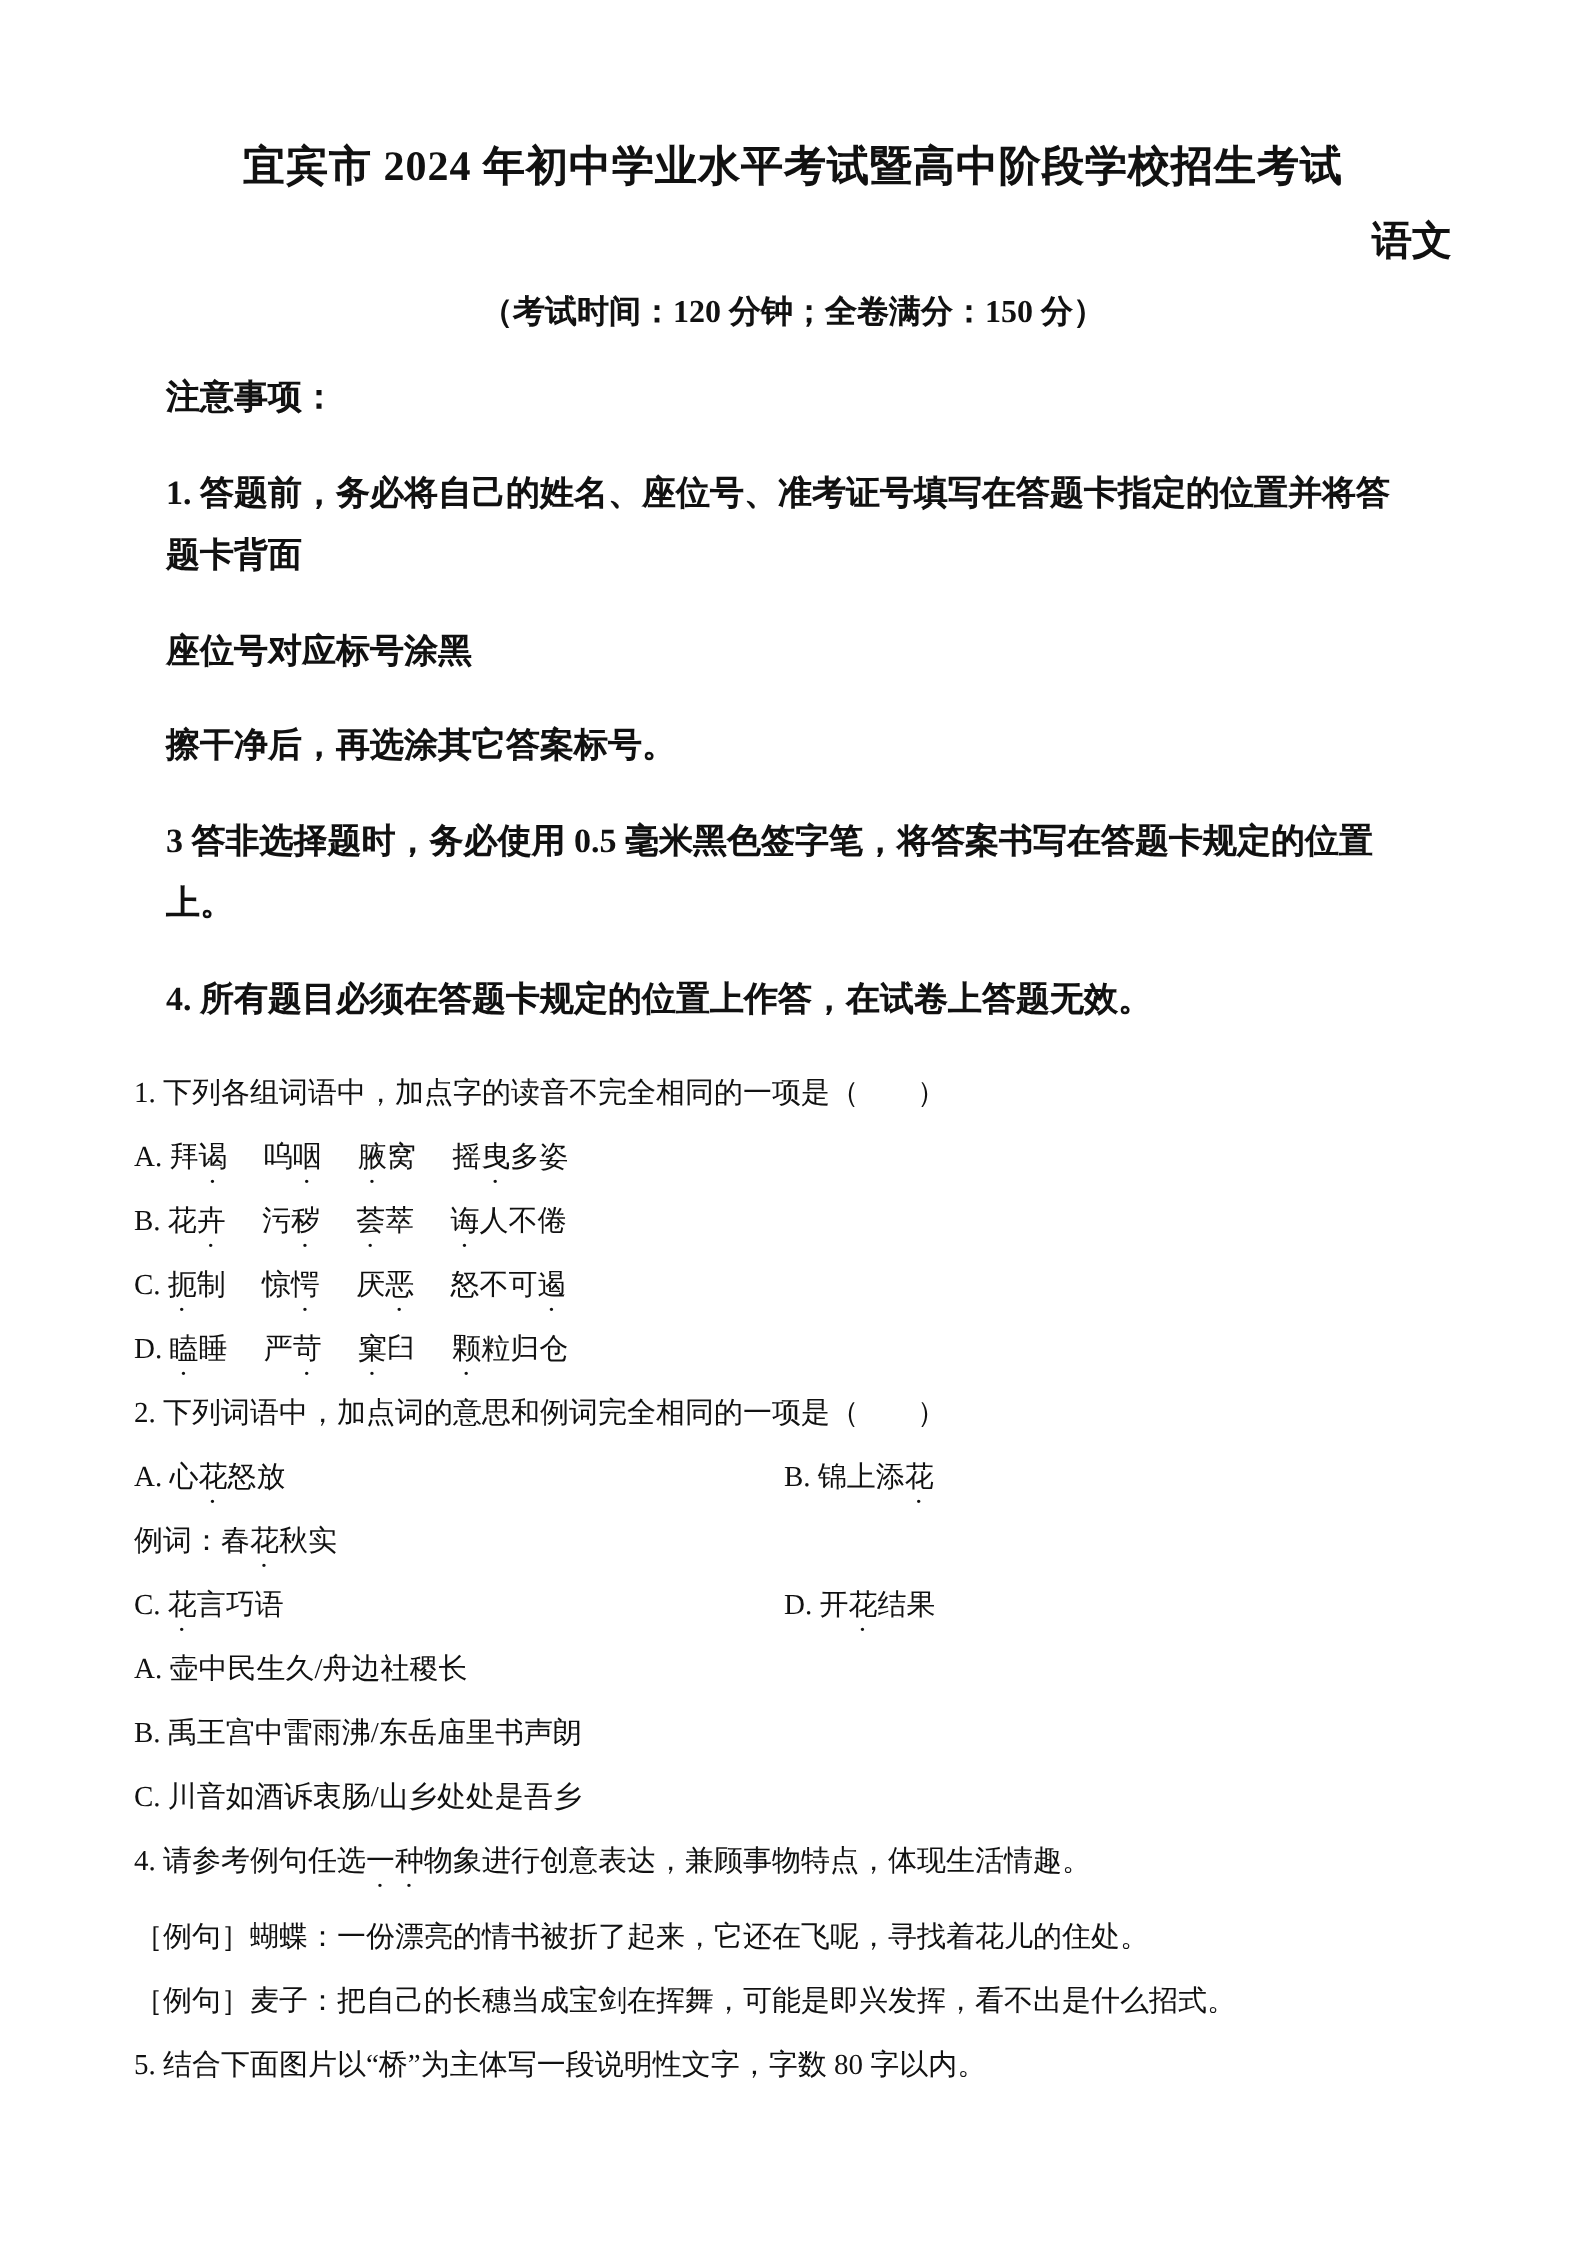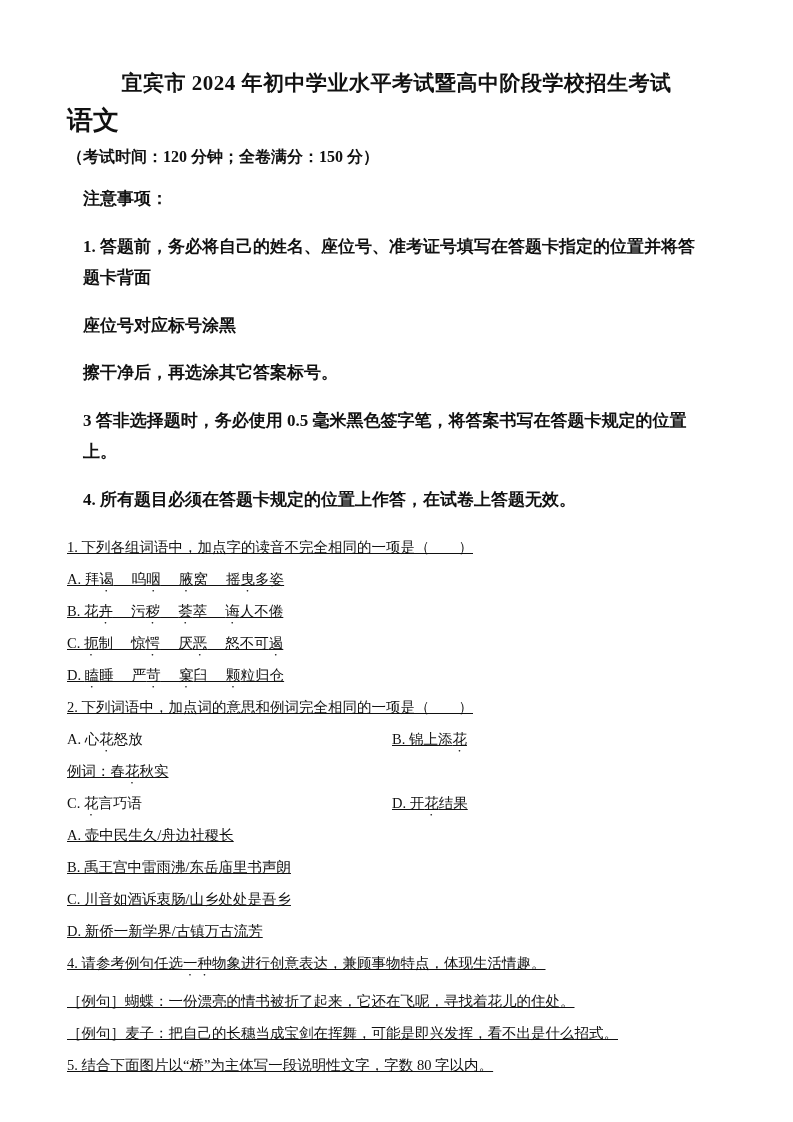--- a/index.html
+++ b/index.html
@@ -22,50 +22,50 @@
   }
   h1.title {
     font-size: 21px;
     line-height: 26px;
     font-weight: bold;
     text-align: center;
     margin: 0 0 13px 0;
     letter-spacing: 0.5px;
   }
   h2.subject {
-    font-size: 26px;
+    font-size: 20px;
     line-height: 24px;
     font-weight: bold;
-    text-align: left;
+    text-align: right;
     margin: 0 0 14px 0;
   }
   p.info {
     font-size: 16px;
     line-height: 20px;
     font-weight: bold;
+    text-align: center;
     margin: 0 0 11px 0;
   }
   .notice p {
     font-size: 17px;
     line-height: 31.5px;
     font-weight: bold;
     margin: 16px;
   }
   p.section-heading {
     font-size: 17px;
     line-height: 31.5px;
     font-weight: bold;
     margin: 0;
   }
   .body-text p {
     font-size: 14.5px;
     line-height: 32px;
     margin: 0;
     white-space: pre;
-    text-decoration: underline;
   }
   .body-text p.gap-top {
     margin-top: 6px;
   }
   .col1 {
     display: inline-block;
     width: 325px;
   }
   .em {
     -webkit-text-emphasis: filled dot;
@@ -107,21 +107,20 @@
       <p>2. 下列词语中，加点词的意思和例词完全相同的一项是（　　）</p>
       <p><span class="col1"><span>A. 心</span><span class="em">花</span><span>怒放</span></span><span><span>B. 锦上添</span><span class="em">花</span></span></p>
       <p><span>例词：春</span><span class="em">花</span><span>秋实</span></p>
       <p><span class="col1"><span>C. </span><span class="em">花</span><span>言巧语</span></span><span><span>D. 开</span><span class="em">花</span><span>结果</span></span></p>
     </div>
 
     <div>
       <p>A. 壶中民生久/舟边社稷长</p>
       <p>B. 禹王宫中雷雨沸/东岳庙里书声朗</p>
       <p>C. 川音如酒诉衷肠/山乡处处是吾乡</p>
-      <p>D. 新侨一新学界/古镇万古流芳</p>
     </div>
 
     <div>
       <p><span>4. 请参考例句任选</span><span class="em">一种</span><span>物象进行创意表达，兼顾事物特点，体现生活情趣。</span></p>
       <p class="gap-top">［例句］蝴蝶：一份漂亮的情书被折了起来，它还在飞呢，寻找着花儿的住处。</p>
       <p>［例句］麦子：把自己的长穗当成宝剑在挥舞，可能是即兴发挥，看不出是什么招式。</p>
     </div>
 
     <div>
       <p>5. 结合下面图片以“桥”为主体写一段说明性文字，字数 80 字以内。</p>

